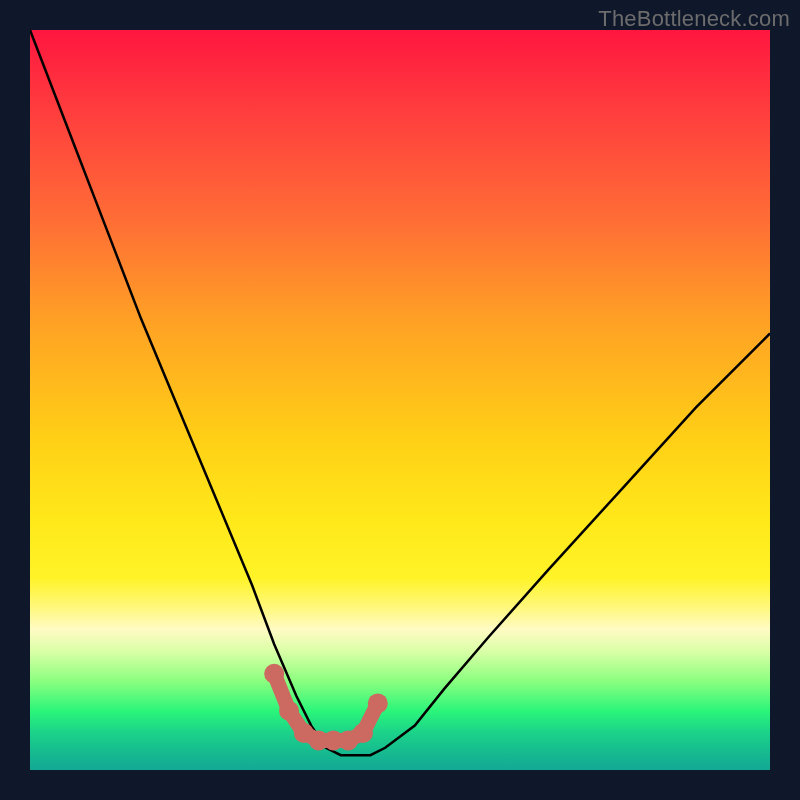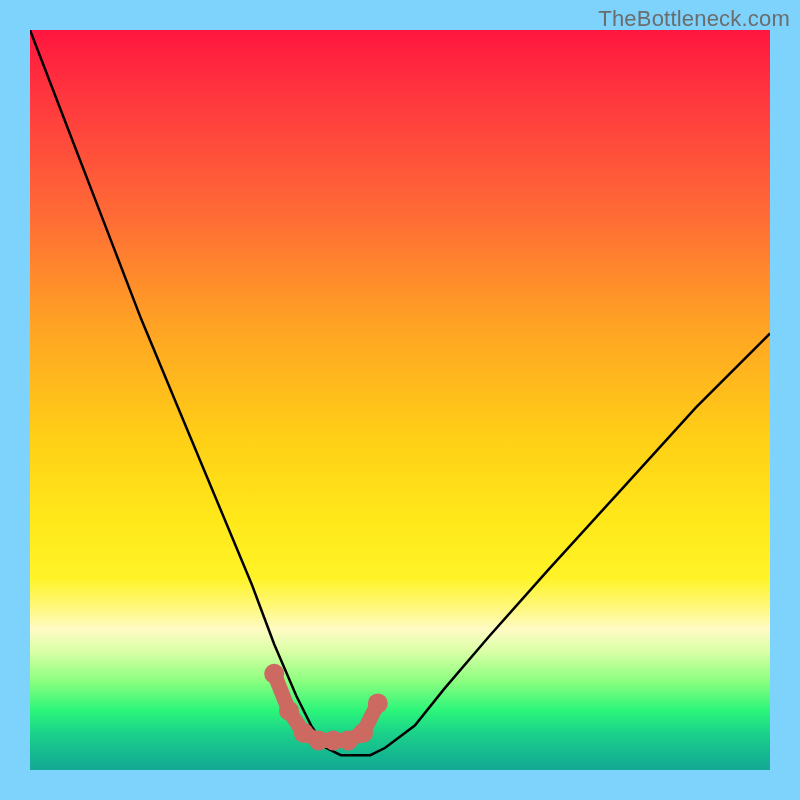--- a/index.html
+++ b/index.html
@@ -8,21 +8,21 @@
     width: 800px;
     height: 800px;
     background: #000;
     overflow: hidden;
     font-family: Arial, Helvetica, sans-serif;
   }
   .frame {
     position: relative;
     width: 800px;
     height: 800px;
-    background: #7dd3fc;
+    background: #0f172a;
   }
   .plot {
     position: absolute;
     left: 30px;
     top: 30px;
     width: 740px;
     height: 740px;
     overflow: hidden;
   }
   

